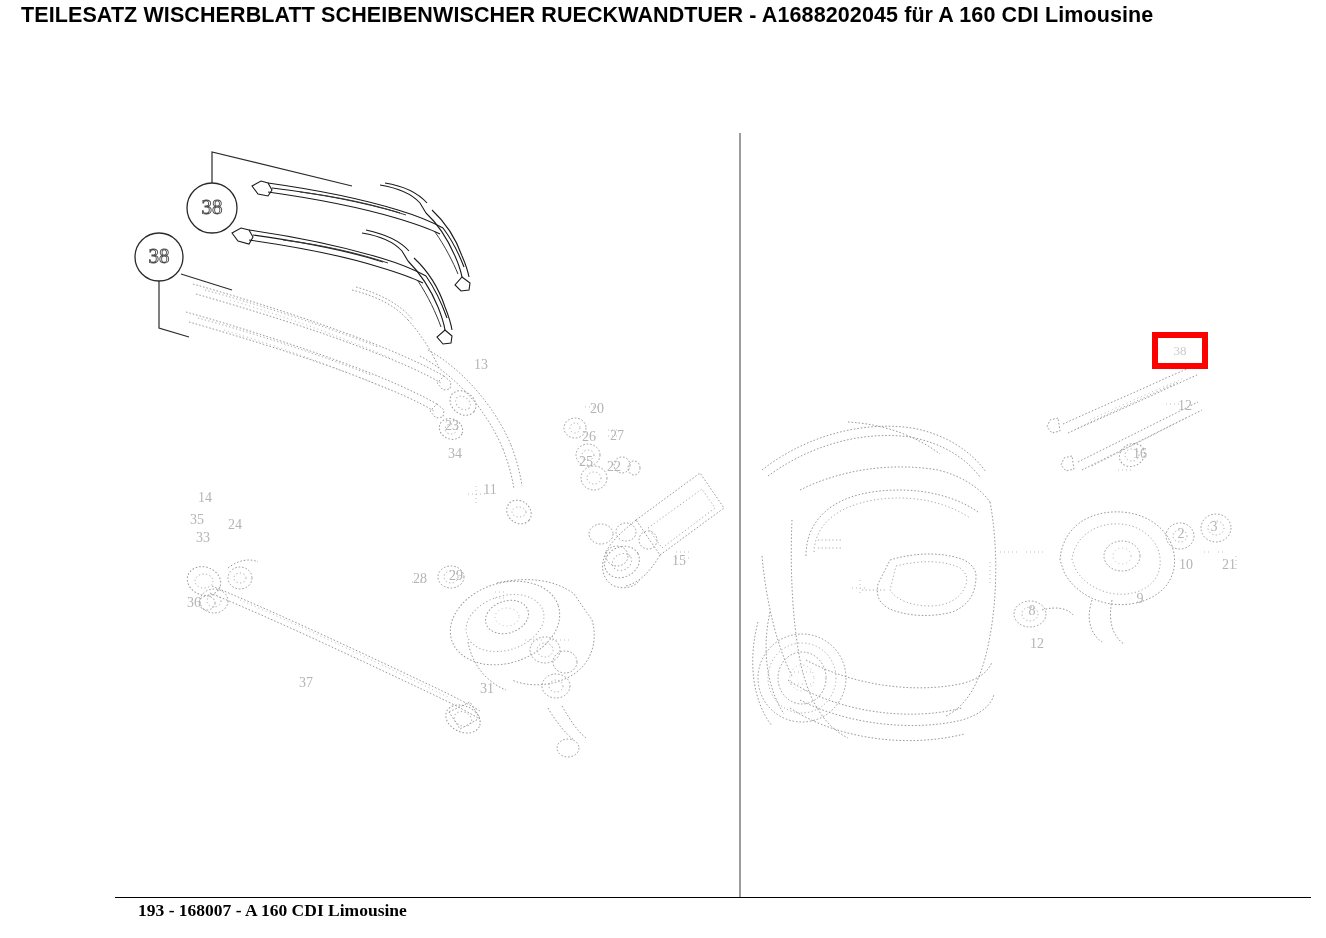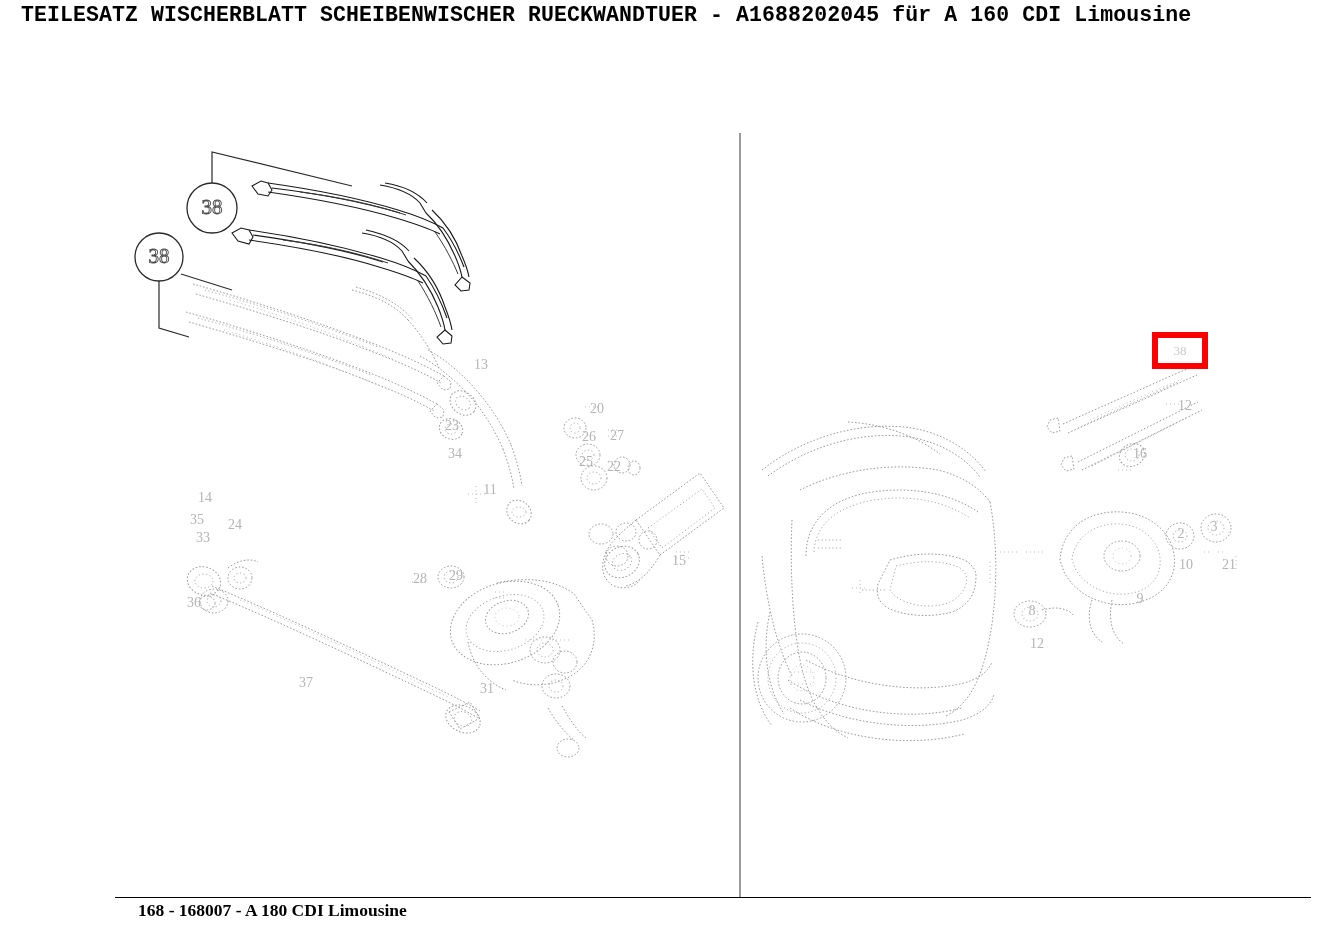--- a/index.html
+++ b/index.html
@@ -18,21 +18,21 @@
 
   
   #page-title {
     position: absolute;
     left: 21px;
     top: 3px;
     font-size: 21.5px;
     font-weight: bold;
     letter-spacing: 0.1px;
     white-space: nowrap;
-    font-family: Liberation Mono, monospace;
+    font-family: Liberation Sans, sans-serif;
   }
 
   
   #drawing-canvas {
     position: absolute;
     left: 0;
     top: 0;
     width: 1326px;
     height: 938px;
   }
@@ -377,13 +377,13 @@
   </g>
 
 </svg>
 </div>
 
 <div id="highlight-box">
   <div id="highlight-box-label">38</div>
 </div>
 
 <div id="footer-rule"></div>
-<div id="footer-label">168 - 168007 - A 180 CDI Limousine</div>
+<div id="footer-label">193 - 168007 - A 160 CDI Limousine</div>
 
 </body></html>

